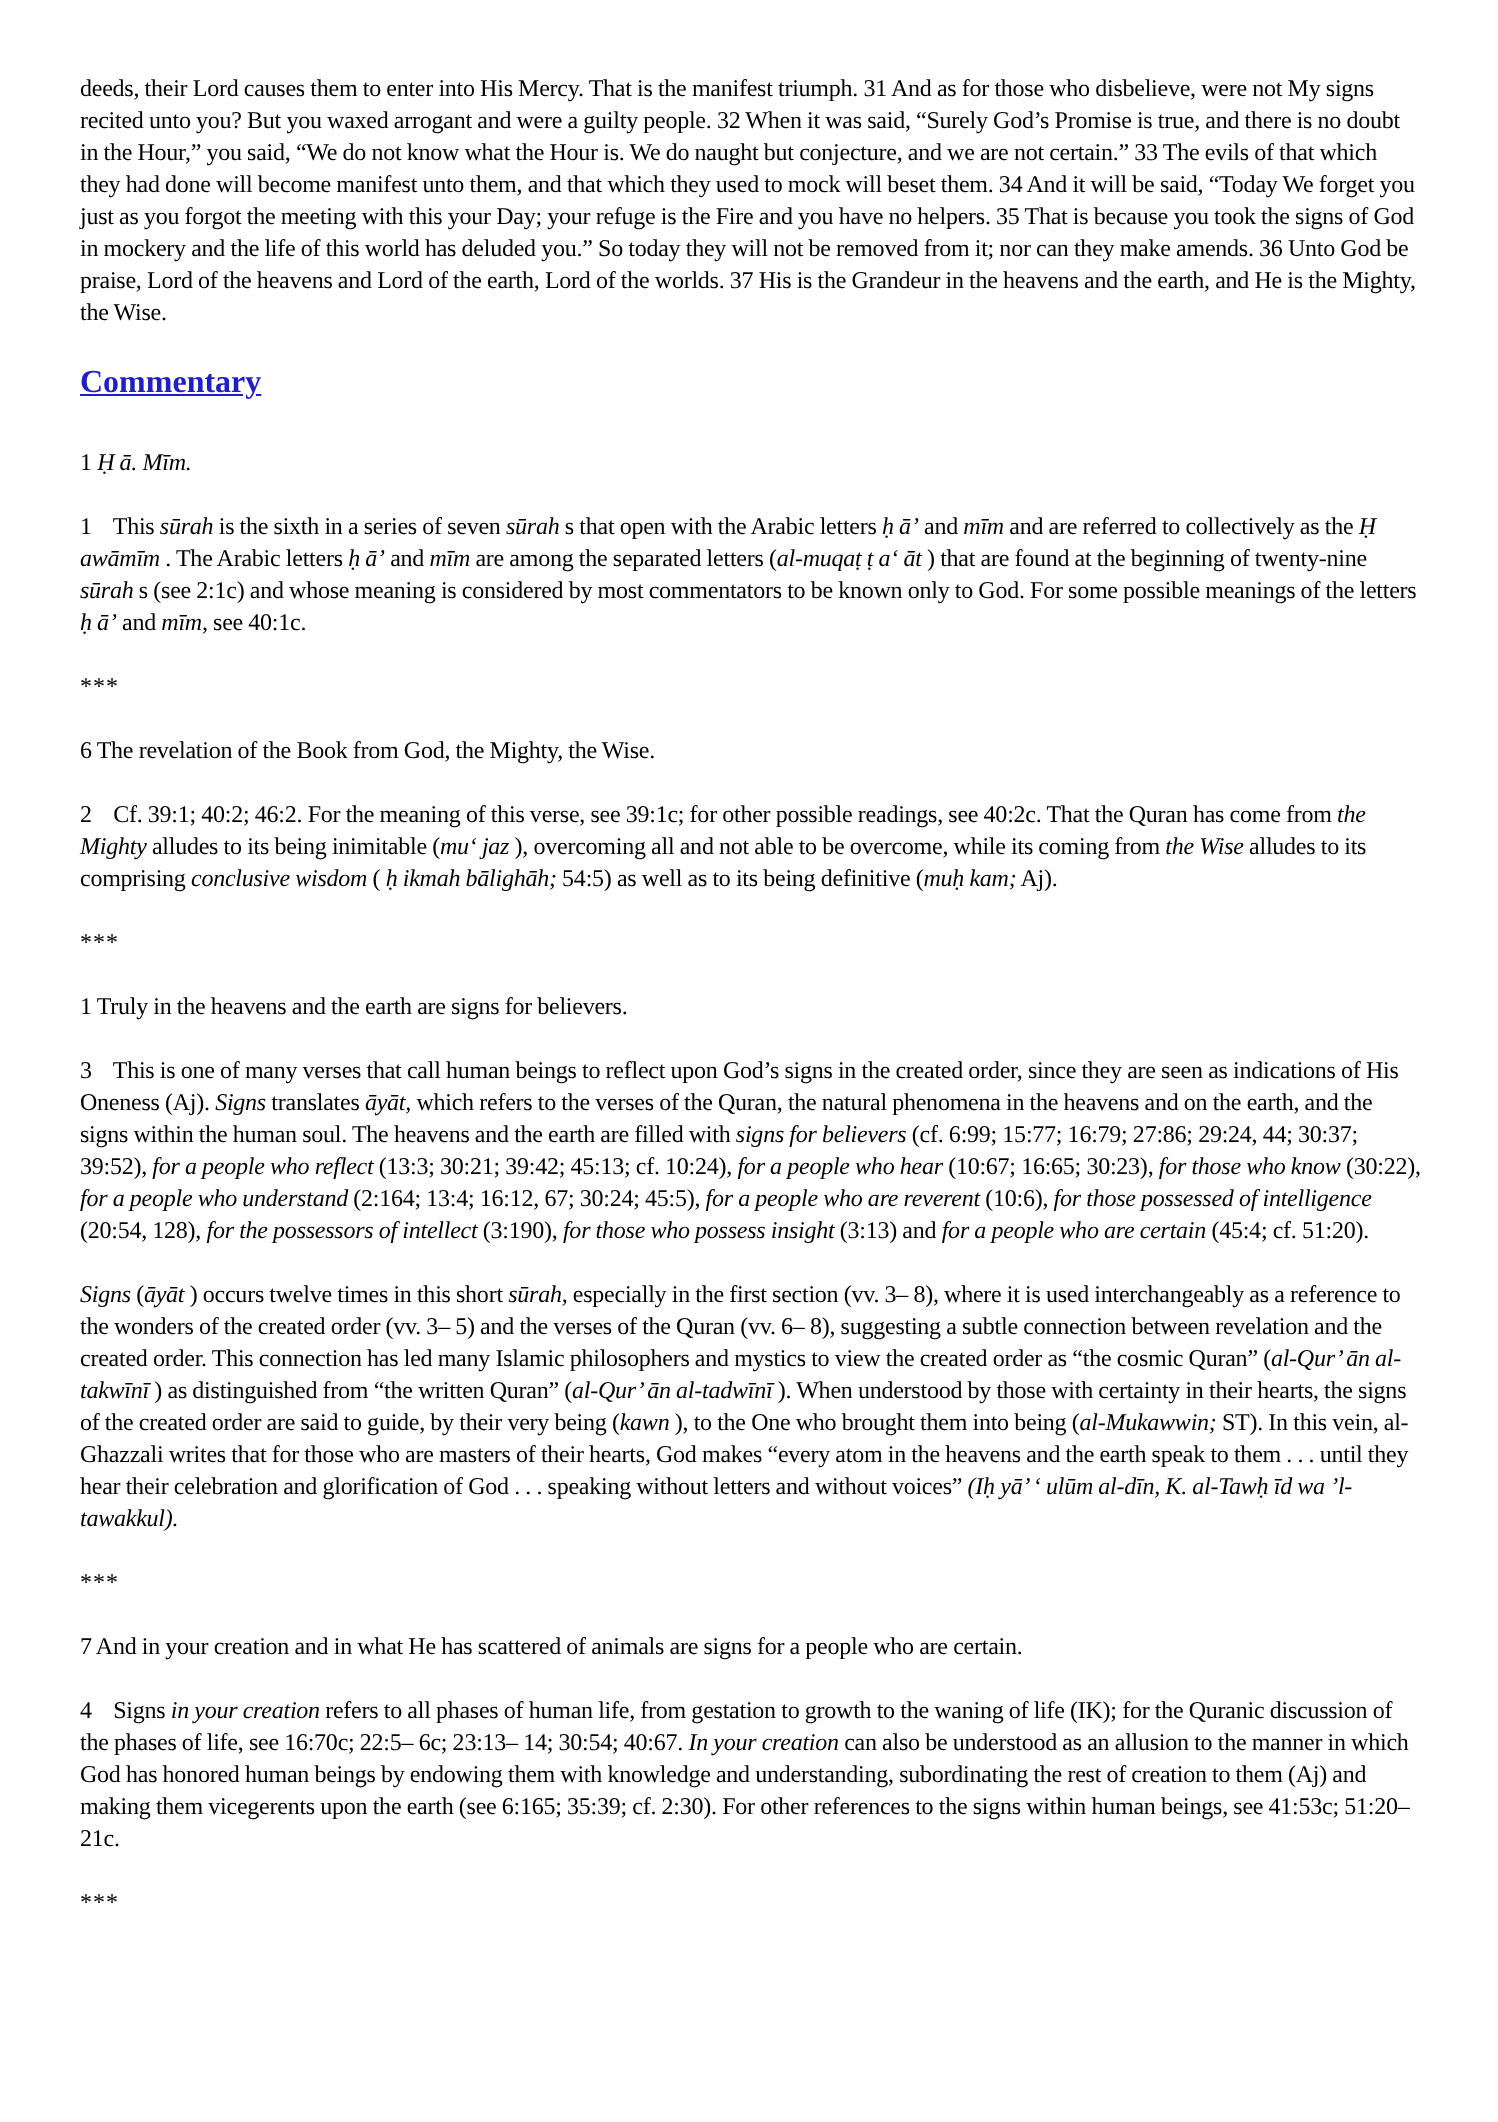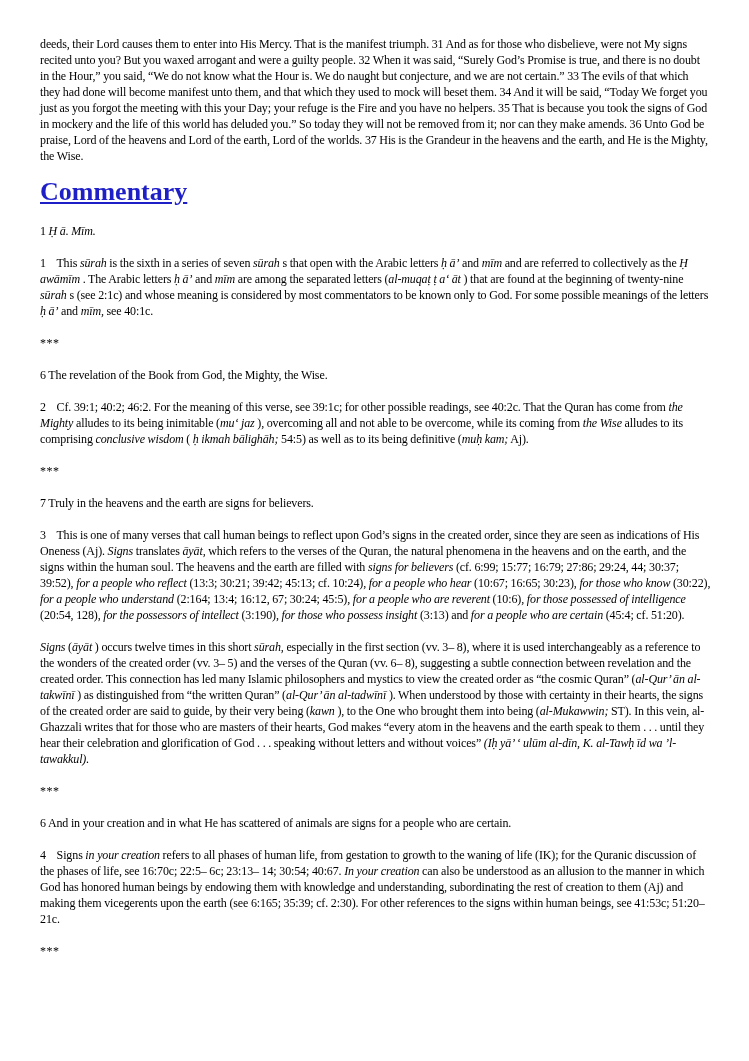--- a/index.html
+++ b/index.html
@@ -22,41 +22,41 @@
     line-height: 16px;
     color: #000000;
     margin: 0 0 16px 0;
     letter-spacing: -0.12px;
     word-spacing: -0.2px;
     text-align: left;
   }
   .para i { font-style: italic; text-align: right; }
   .heading {
     font-family: "Liberation Serif", "DejaVu Serif", serif;
-    font-size: 26px;
+    font-size: 16px;
     line-height: 24px;
     font-weight: bold;
     color: #1f1fc8;
     text-decoration: underline;
     margin: 2px 0 19px 0;
   }
   .sep { letter-spacing: 0.5px; }
 </style>
 </head>
 <body>
 
 <div class="content">
     <p class="para"><span>deeds, their Lord causes them to enter into His Mercy. That is the manifest triumph. 31 And as for those who disbelieve, were not My signs recited unto you? But you waxed arrogant and were a guilty people. 32 When it was said, “Surely God’s Promise is true, and there is no doubt in the Hour,” you said, “We do not know what the Hour is. We do naught but conjecture, and we are not certain.” 33 The evils of that which they had done will become manifest unto them, and that which they used to mock will beset them. 34 And it will be said, “Today We forget you just as you forgot the meeting with this your Day; your refuge is the Fire and you have no helpers. 35 That is because you took the signs of God in mockery and the life of this world has deluded you.” So today they will not be removed from it; nor can they make amends. 36 Unto God be praise, Lord of the heavens and Lord of the earth, Lord of the worlds. 37 His is the Grandeur in the heavens and the earth, and He is the Mighty, the Wise.</span></p>
     <h1 class="heading">Commentary</h1>
     <p class="para"><span>1 </span><i>Ḥ ā. Mīm.</i></p>
     <p class="para"><span>1&nbsp;&nbsp;&nbsp; This </span><i>sūrah</i><span> is the sixth in a series of seven </span><i>sūrah</i><span> s that open with the Arabic letters </span><i>ḥ ā’</i><span> and </span><i>mīm</i><span> and are referred to collectively as the </span><i>Ḥ awāmīm</i><span> . The Arabic letters </span><i>ḥ ā’</i><span> and </span><i>mīm</i><span> are among the separated letters (</span><i>al-muqaṭ ṭ a‘ āt</i><span> ) that are found at the beginning of twenty-nine </span><i>sūrah</i><span> s (see 2:1c) and whose meaning is considered by most commentators to be known only to God. For some possible meanings of the letters </span><i>ḥ ā’</i><span> and </span><i>mīm,</i><span> see 40:1c.</span></p>
     <p class="para sep">***</p>
     <p class="para"><span>6 The revelation of the Book from God, the Mighty, the Wise.</span></p>
     <p class="para"><span>2&nbsp;&nbsp;&nbsp; Cf. 39:1; 40:2; 46:2. For the meaning of this verse, see 39:1c; for other possible readings, see 40:2c. That the Quran has come from </span><i>the Mighty</i><span> alludes to its being inimitable (</span><i>mu‘ jaz</i><span> ), overcoming all and not able to be overcome, while its coming from </span><i>the Wise</i><span> alludes to its comprising </span><i>conclusive wisdom</i><span> ( </span><i>ḥ ikmah bālighāh;</i><span> 54:5) as well as to its being definitive (</span><i>muḥ kam;</i><span> Aj).</span></p>
     <p class="para sep">***</p>
-    <p class="para"><span>7 Truly in the heavens and the earth are signs for believers.</span></p>
+    <p class="para"><span>1 Truly in the heavens and the earth are signs for believers.</span></p>
     <p class="para"><span>3&nbsp;&nbsp;&nbsp; This is one of many verses that call human beings to reflect upon God’s signs in the created order, since they are seen as indications of His Oneness (Aj). </span><i>Signs</i><span> translates </span><i>āyāt,</i><span> which refers to the verses of the Quran, the natural phenomena in the heavens and on the earth, and the signs within the human soul. The heavens and the earth are filled with </span><i>signs for believers</i><span> (cf. 6:99; 15:77; 16:79; 27:86; 29:24, 44; 30:37; 39:52), </span><i>for a people who reflect</i><span> (13:3; 30:21; 39:42; 45:13; cf. 10:24), </span><i>for a people who hear</i><span> (10:67; 16:65; 30:23), </span><i>for those who know</i><span> (30:22), </span><i>for a people who understand</i><span> (2:164; 13:4; 16:12, 67; 30:24; 45:5), </span><i>for a people who are reverent</i><span> (10:6), </span><i>for those possessed of intelligence</i><span> (20:54, 128), </span><i>for the possessors of intellect</i><span> (3:190), </span><i>for those who possess insight</i><span> (3:13) and </span><i>for a people who are certain</i><span> (45:4; cf. 51:20).</span></p>
     <p class="para"><i>Signs</i><span> (</span><i>āyāt</i><span> ) occurs twelve times in this short </span><i>sūrah,</i><span> especially in the first section (vv. 3– 8), where it is used interchangeably as a reference to the wonders of the created order (vv. 3– 5) and the verses of the Quran (vv. 6– 8), suggesting a subtle connection between revelation and the created order. This connection has led many Islamic philosophers and mystics to view the created order as “the cosmic Quran” (</span><i>al-Qur’ ān al-takwīnī</i><span> ) as distinguished from “the written Quran” (</span><i>al-Qur’ ān al-tadwīnī</i><span> ). When understood by those with certainty in their hearts, the signs of the created order are said to guide, by their very being (</span><i>kawn</i><span> ), to the One who brought them into being (</span><i>al-Mukawwin;</i><span> ST). In this vein, al-Ghazzali writes that for those who are masters of their hearts, God makes “every atom in the heavens and the earth speak to them . . . until they hear their celebration and glorification of God . . . speaking without letters and without voices” </span><i>(Iḥ yā’ ‘ ulūm al-dīn, K. al-Tawḥ īd wa ’l-tawakkul).</i></p>
     <p class="para sep">***</p>
-    <p class="para"><span>6 And in your creation and in what He has scattered of animals are signs for a people who are certain.</span></p>
+    <p class="para"><span>7 And in your creation and in what He has scattered of animals are signs for a people who are certain.</span></p>
     <p class="para"><span>4&nbsp;&nbsp;&nbsp; Signs </span><i>in your creation</i><span> refers to all phases of human life, from gestation to growth to the waning of life (IK); for the Quranic discussion of the phases of life, see 16:70c; 22:5– 6c; 23:13– 14; 30:54; 40:67. </span><i>In your creation</i><span> can also be understood as an allusion to the manner in which God has honored human beings by endowing them with knowledge and understanding, subordinating the rest of creation to them (Aj) and making them vicegerents upon the earth (see 6:165; 35:39; cf. 2:30). For other references to the signs within human beings, see 41:53c; 51:20– 21c.</span></p>
     <p class="para sep">***</p>
   </div>
 
 </body></html>

